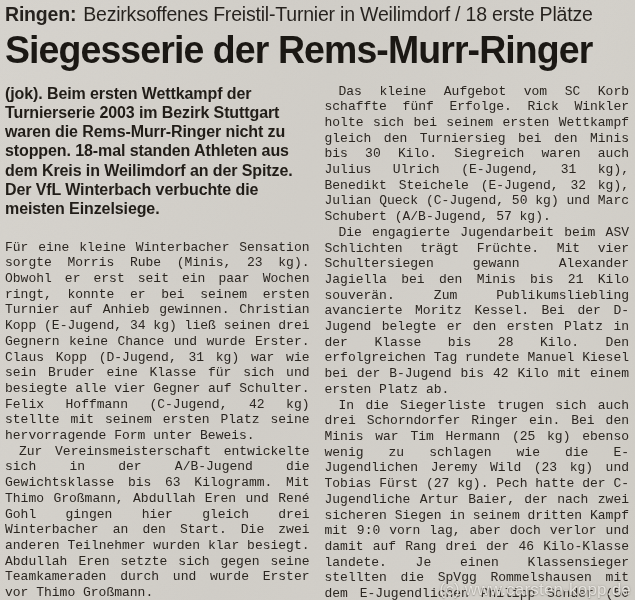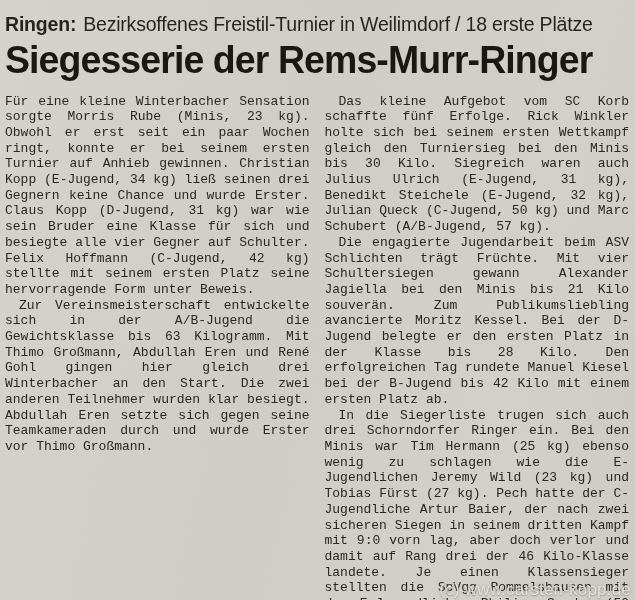--- a/index.html
+++ b/index.html
@@ -5,21 +5,21 @@
   html, body { margin: 0; padding: 0; }
   body {
     width: 635px; height: 600px;
     font-family: "Liberation Sans", sans-serif;
     background: #b9b6b0;
   }
   .paper {
     position: relative;
     width: 635px; height: 600px;
     box-sizing: border-box;
-    padding: 13px 6px 0 5px;
+    padding: 3px 6px 0 5px;
     overflow: hidden;
     background: linear-gradient(103deg, #d7d4ce 0%, #d1cec8 45%, #d4d1cb 78%, #cfccc5 100%);
     color: #27231e;
   }
   .grain {
     position: absolute; inset: 0;
     width: 100%; height: 100%;
     opacity: 0.5; pointer-events: none;
   }
   .kicker {
@@ -98,20 +98,21 @@
   <header>
     <div class="kicker">
       <span class="kicker-label">Ringen:</span><span>Bezirksoffenes Freistil-Turnier in Weilimdorf / 18 erste Plätze</span>
     </div>
     <h1 class="headline">Siegesserie der Rems-Murr-Ringer</h1>
   </header>
 
   <div class="columns">
 
     <div class="col">
+      <p class="lead">(jok). Beim ersten Wettkampf der Turnierserie 2003 im Bezirk Stuttgart waren die Rems-Murr-Ringer nicht zu stoppen. 18-mal standen Athleten aus dem Kreis in Weilimdorf an der Spitze. Der VfL Winterbach verbuchte die meisten Einzelsiege.</p>
       <p class="body">Für eine kleine Winterbacher Sensation sorgte Morris Rube (Minis, 23 kg). Obwohl er erst seit ein paar Wochen ringt, konnte er bei seinem ersten Turnier auf Anhieb gewinnen. Christian Kopp (E-Jugend, 34 kg) ließ seinen drei Gegnern keine Chance und wurde Erster. Claus Kopp (D-Jugend, 31 kg) war wie sein Bruder eine Klasse für sich und besiegte alle vier Gegner auf Schulter. Felix Hoffmann (C-Jugend, 42 kg) stellte mit seinem ersten Platz seine hervorragende Form unter Beweis.</p>
       <p class="body indent">Zur Vereinsmeisterschaft entwickelte sich in der A/B-Jugend die Gewichtsklasse bis 63 Kilogramm. Mit Thimo Großmann, Abdullah Eren und René Gohl gingen hier gleich drei Winterbacher an den Start. Die zwei anderen Teilnehmer wurden klar besiegt. Abdullah Eren setzte sich gegen seine Teamkameraden durch und wurde Erster vor Thimo Großmann.</p>
     </div>
 
     <div class="col">
       <p class="body indent">Das kleine Aufgebot vom SC Korb schaffte fünf Erfolge. Rick Winkler holte sich bei seinem ersten Wettkampf gleich den Turniersieg bei den Minis bis 30 Kilo. Siegreich waren auch Julius Ulrich (E-Jugend, 31 kg), Benedikt Steichele (E-Jugend, 32 kg), Julian Queck (C-Jugend, 50 kg) und Marc Schubert (A/B-Jugend, 57 kg).</p>
       <p class="body indent">Die engagierte Jugendarbeit beim ASV Schlichten trägt Früchte. Mit vier Schultersiegen gewann Alexander Jagiella bei den Minis bis 21 Kilo souverän. Zum Publikumsliebling avancierte Moritz Kessel. Bei der D-Jugend belegte er den ersten Platz in der Klasse bis 28 Kilo. Den erfolgreichen Tag rundete Manuel Kiesel bei der B-Jugend bis 42 Kilo mit einem ersten Platz ab.</p>
       <p class="body indent">In die Siegerliste trugen sich auch drei Schorndorfer Ringer ein. Bei den Minis war Tim Hermann (25 kg) ebenso wenig zu schlagen wie die E-Jugendlichen Jeremy Wild (23 kg) und Tobias Fürst (27 kg). Pech hatte der C-Jugendliche Artur Baier, der nach zwei sicheren Siegen in seinem dritten Kampf mit 9:0 vorn lag, aber doch verlor und damit auf Rang drei der 46 Kilo-Klasse landete. Je einen Klassensieger stellten die SpVgg Rommelshausen mit dem E-Jugendlichen Philipp Sonder (50 kg) und der SV Fellbach durch Enes Özdemi (Minis, 19 kg).</p>
       <p class="body closing">(Weitere Ergebnisse siehe Sport in Zahlen).</p>
     </div>

